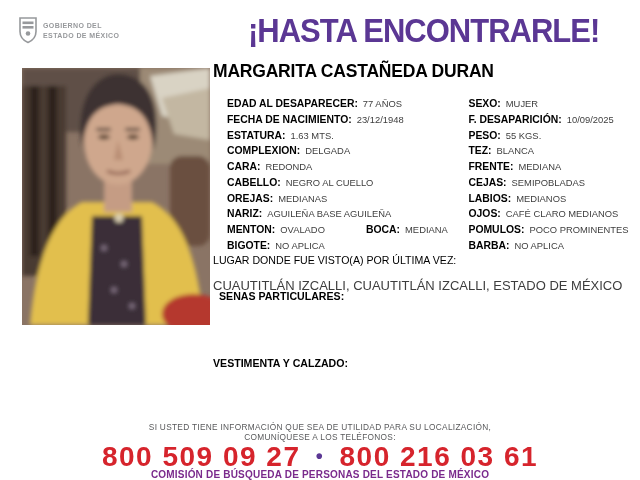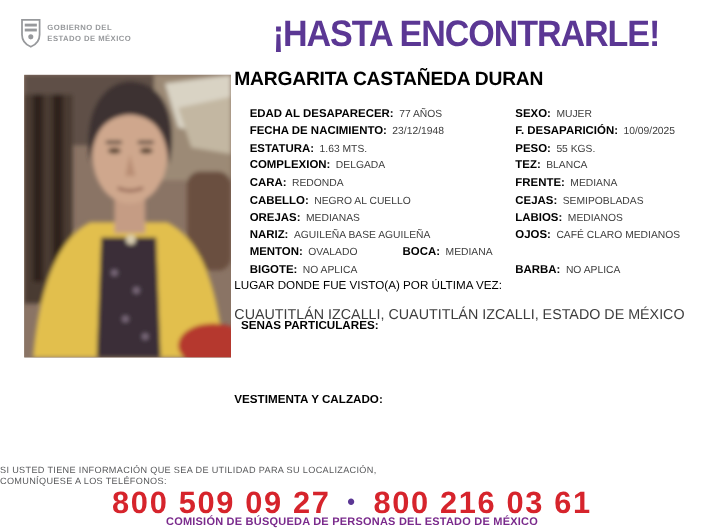--- a/index.html
+++ b/index.html
@@ -29,21 +29,21 @@
   .val{font-size:9.4px;color:#3d3d3d;margin-left:5px;}
 
   
   .last-seen{position:absolute;left:213px;top:254px;width:420px;}
   .last-seen .sec-label{font-weight:normal;font-size:10.6px;color:#000;}
   .last-seen .sec-value{font-size:13px;color:#3d3d3d;margin-top:12px;}
   .senas{position:absolute;left:219px;top:290px;font-weight:bold;font-size:10.6px;color:#000;}
   .vestimenta{position:absolute;left:213px;top:357px;font-weight:bold;font-size:10.6px;color:#000;}
 
   
-  .info{position:absolute;left:0;top:422px;width:640px;text-align:left;
+  .info{position:absolute;left:0;top:422px;width:640px;text-align:center;
         font-size:8.3px;color:#58595b;line-height:1.25;letter-spacing:0.3px;}
   .phones{position:absolute;left:0;top:441px;width:640px;text-align:center;
           font-size:28px;font-weight:bold;color:#d6242c;letter-spacing:1.5px;white-space:nowrap;}
   .phones .sep{color:#5b3794;font-size:20px;vertical-align:3px;margin:0 6px;}
   .org{position:absolute;left:0;top:469px;width:640px;text-align:center;
        font-size:10px;font-weight:bold;color:#7a2a8c;letter-spacing:0.2px;}
 </style>
 </head>
 <body>
 
@@ -130,20 +130,21 @@
     <span class="pair left"><span class="lbl">OREJAS:</span><span class="val">MEDIANAS</span></span>
     <span class="pair"><span class="lbl">LABIOS:</span><span class="val">MEDIANOS</span></span>
   </div>
   <div class="frow">
     <span class="pair left"><span class="lbl">NARIZ:</span><span class="val">AGUILEÑA BASE AGUILEÑA</span></span>
     <span class="pair"><span class="lbl">OJOS:</span><span class="val">CAFÉ CLARO MEDIANOS</span></span>
   </div>
   <div class="frow">
     <span class="pair left"><span class="lbl">MENTON:</span><span class="val">OVALADO</span></span>
     <span class="pair mid"><span class="lbl">BOCA:</span><span class="val">MEDIANA</span></span>
+    <span class="pair"><span class="lbl">POMULOS:</span><span class="val">POCO PROMINENTES</span></span>
   </div>
   <div class="frow">
     <span class="pair left"><span class="lbl">BIGOTE:</span><span class="val">NO APLICA</span></span>
     <span class="pair"><span class="lbl">BARBA:</span><span class="val">NO APLICA</span></span>
   </div>
 </div>
 
 <div class="last-seen">
   <div class="sec-label">LUGAR DONDE FUE VISTO(A) POR ÚLTIMA VEZ:</div>
   <div class="sec-value">CUAUTITLÁN IZCALLI, CUAUTITLÁN IZCALLI, ESTADO DE MÉXICO</div>

